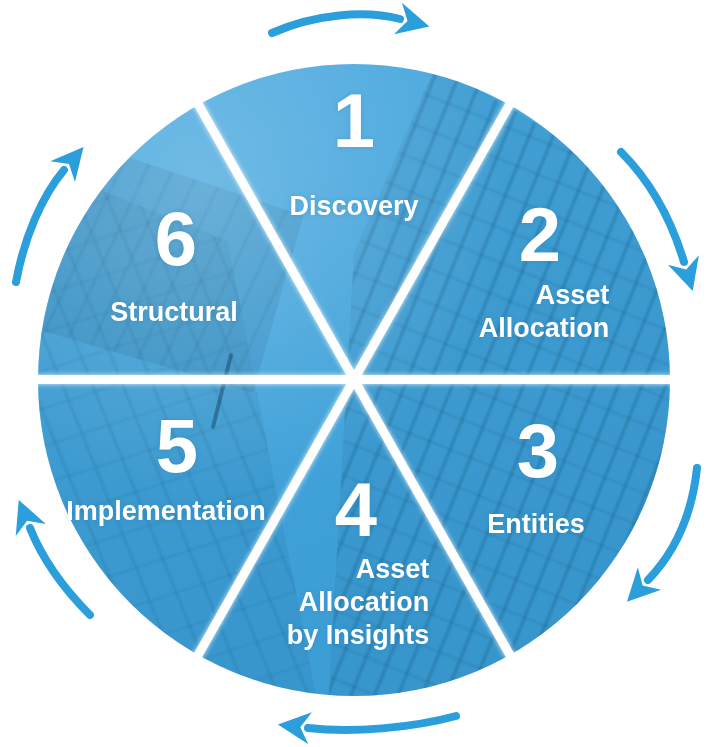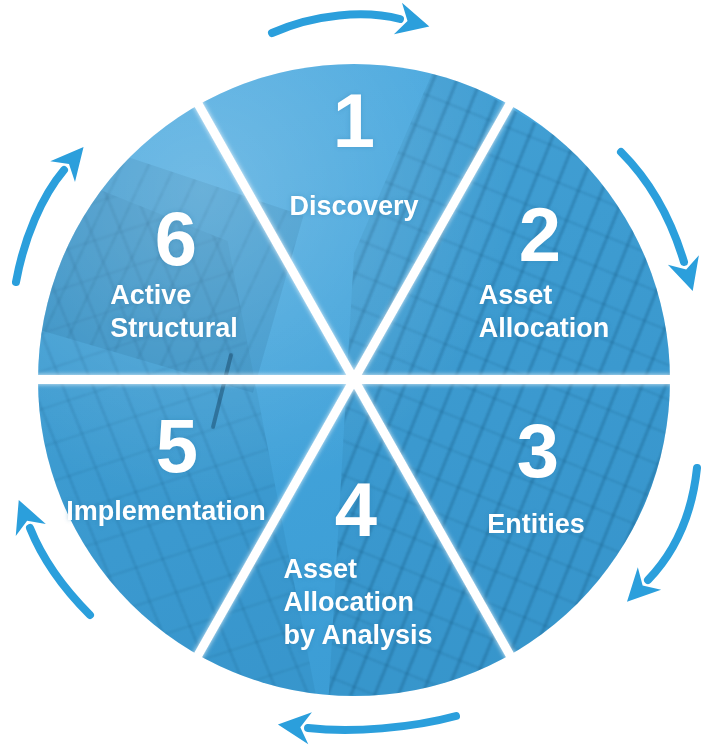--- a/index.html
+++ b/index.html
@@ -48,21 +48,21 @@
   }
   .d60{transform:rotate(60.5deg);}
   .dm60{transform:rotate(-60.5deg);}
   
   .num{
     position:absolute;transform:translate(-50%,-50%);color:#ffffff;font-size:76px;
     font-weight:700;line-height:1;text-shadow:0 0 4px rgba(40,120,170,0.35);
   }
   .lbl{
     position:absolute;transform:translate(-50%,-50%);display:flex;flex-direction:column;
-    align-items:flex-start;color:#ffffff;font-size:27px;font-weight:700;line-height:33px;
+    align-items:flex-end;color:#ffffff;font-size:27px;font-weight:700;line-height:33px;
     text-align:center;white-space:nowrap;text-shadow:0 0 4px rgba(40,120,170,0.35);
   }
   .n1{left:354px;top:121px}.l1{left:354px;top:206px}
   .n2{left:540px;top:235px}.l2{left:544px;top:312px}
   .n3{left:538px;top:451px}.l3{left:536px;top:524px}
   .n4{left:356px;top:510px}.l4{left:358px;top:602px}
   .n5{left:177px;top:446px}.l5{left:166px;top:511px}
   .n6{left:176px;top:239px}.l6{left:174px;top:312px}
   
   .arrows{position:absolute;left:0;top:0;pointer-events:none;}
@@ -104,35 +104,34 @@
     <div class="lbl l3">
       <span>Entities</span>
     </div>
   </div>
 
   <div>
     <div class="num n4">4</div>
     <div class="lbl l4">
       <span>Asset</span>
       <span>Allocation</span>
-      <span>by Analysis</span>
+      <span>by Insights</span>
     </div>
   </div>
 
   <div>
     <div class="num n5">5</div>
     <div class="lbl l5">
       <span>Implementation</span>
     </div>
   </div>
 
   <div>
     <div class="num n6">6</div>
     <div class="lbl l6">
-      <span>Active</span>
       <span>Structural</span>
     </div>
   </div>
 
   <svg class="arrows" width="708" height="747" viewBox="0 0 708 747">
     <defs>
       <marker id="ah" viewBox="0 0 10 10" refX="1" refY="5" markerWidth="4.4" markerHeight="4.4" orient="auto">
         <path d="M0.4,0.4 L9.6,5 L0.4,9.6 L3.2,5 Z" fill="#2b9fdc"></path>
       </marker>
     </defs>

